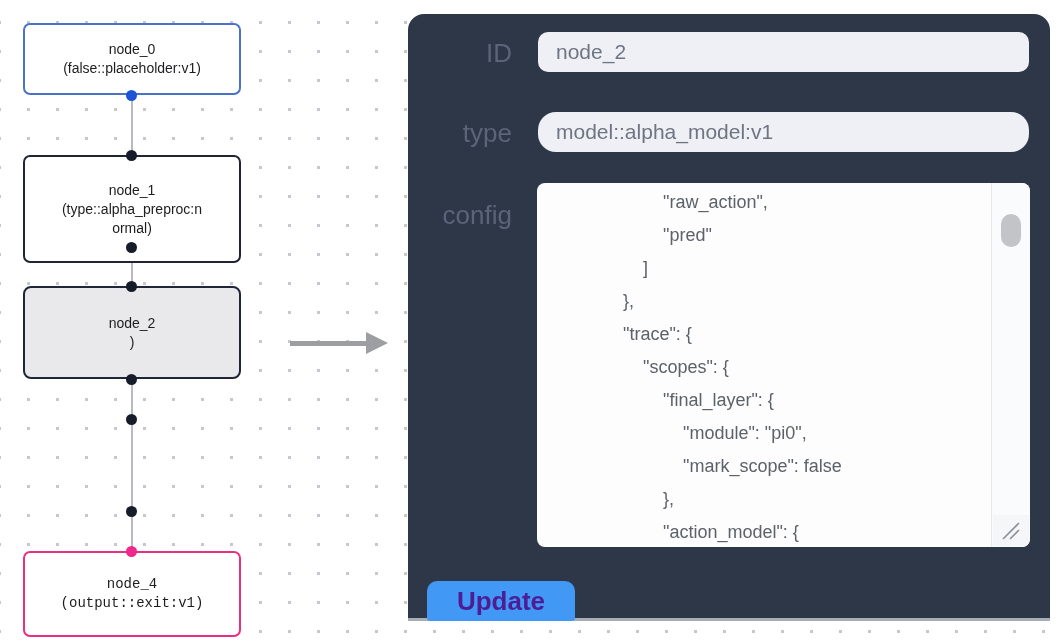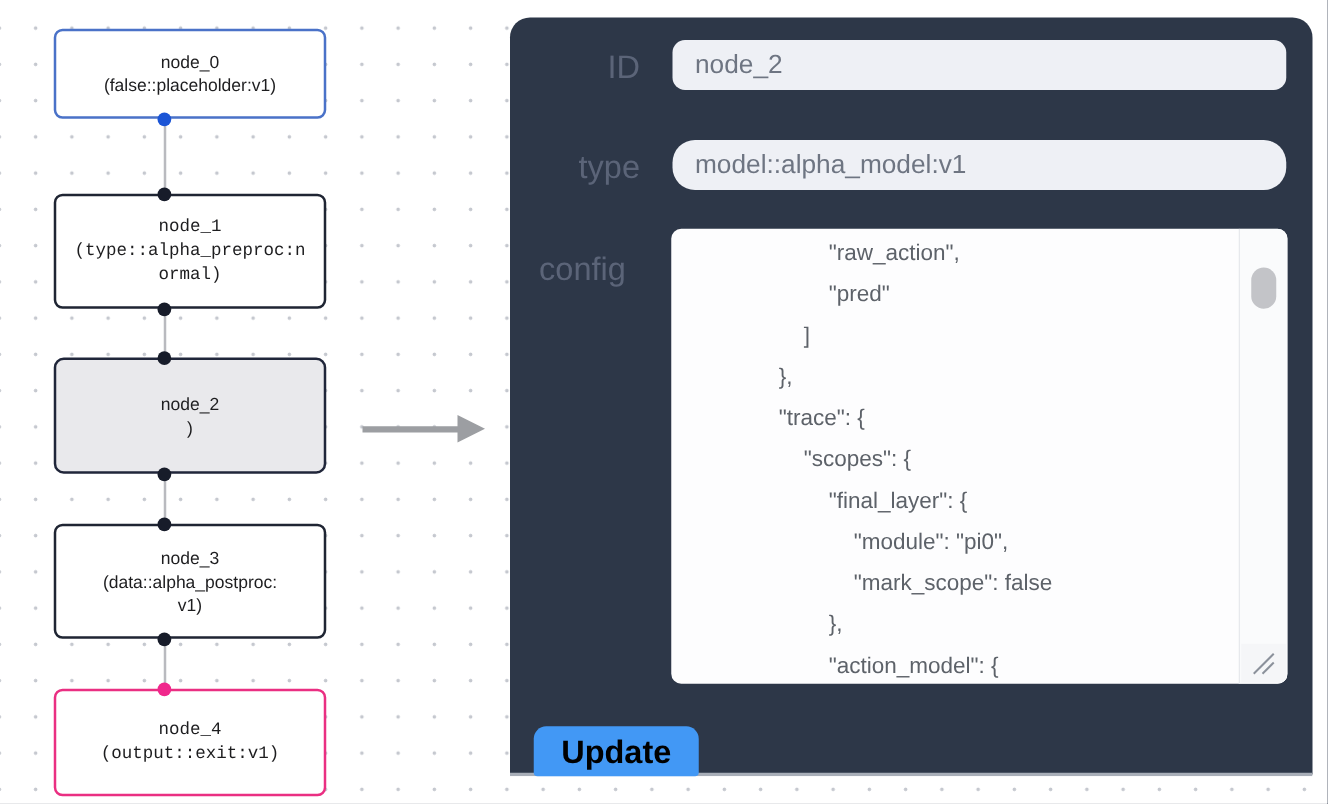--- a/index.html
+++ b/index.html
@@ -19,21 +19,21 @@
 
   
   .edge-line {
     position: absolute; left: 131px; top: 95px; width: 2px; height: 456px;
     background: #b9babf; z-index: 0;
   }
   .node {
     position: absolute; left: 23px; width: 218px; z-index: 1;
     background: #ffffff; border: 2px solid #1f2533; border-radius: 7px;
     display: flex; flex-direction: column; justify-content: center; align-items: center;
-    font-size: 14px; line-height: 19px; color: #1d1d1f; text-align: center; margin-left: 20px;
+    font-size: 14px; line-height: 19px; color: #1d1d1f; text-align: center;
   }
   .node-input   { border-color: #4a72c8; }
   .node-selected{ background: #e9e9ec; border-color: #20263a; border-width: 2.5px; border-radius: 8px; }
   .node-output  { border-color: #ea2f82; }
   .handle {
     position: absolute; left: 126px; width: 11px; height: 11px; border-radius: 50%;
     background: #171c2a; z-index: 2;
   }
   .handle-blue { background: #1b55d6; }
   .handle-pink { background: #f0278c; }
@@ -62,21 +62,21 @@
     border-radius: 16px 16px 0 0;
     border-bottom: 3px solid #a8aeb8;
     z-index: 3;
   }
   .field-label {
     position: absolute; left: 12px; width: 92px;
     text-align: right; color: #5b6478; font-size: 26px;
   }
   .lbl-id     { top: 24px; }
   .lbl-type   { top: 104px; }
-  .lbl-config { top: 186px; text-align: center; }
+  .lbl-config { top: 186px; }
   .field-input {
     position: absolute; left: 130px; width: 491px; height: 40px;
     background: #eef0f5; border-radius: 10px; border: none;
     color: #6e7582; font-size: 21px; line-height: 40px;
     padding-left: 18px; white-space: nowrap; overflow: hidden;
   }
   .inp-id   { top: 18px; }
   .inp-type { top: 98px; border-radius: 18px; }
   .config-box {
     position: absolute; left: 129px; top: 169px; width: 493px; height: 364px;
@@ -94,57 +94,52 @@
   }
   .scroll-thumb {
     position: absolute; right: 9px; top: 31px; width: 20px; height: 33px;
     background: #c3c4c8; border-radius: 10px;
   }
   .resize-corner {
     position: absolute; right: 1px; bottom: 1px; width: 36px; height: 31px;
     background: #f5f6f8; display: flex; align-items: center; justify-content: center;
   }
   .update-btn {
-    position: absolute; left: 19px; top: 567px; width: 132px; height: 40px;
+    position: absolute; left: 19px; top: 567px; width: 148px; height: 40px;
     background: #4298f5; border: none; border-radius: 10px 10px 3px 3px;
-    color: #000000; font-size: 26px; font-weight: bold;
+    color: #4c1d95; font-size: 26px; font-weight: bold;
     font-family: "Liberation Sans", sans-serif;
     display: flex; align-items: center; justify-content: center;
     cursor: pointer;
     text-align: center;
   }
 </style>
 </head>
 <body>
 
 <div class="screen">
 
   <div class="edge-line"></div>
 
   <div class="node node-input" style="top:23px;height:72px;">
     <div>node_0</div>
     <div>(false::placeholder:v1)</div>
   </div>
 
-  <div class="node" style="top:155px;height:92px;font-family:Liberation Mono, monospace;">
+  <div class="node" style="top:155px;height:108px;">
     <div>node_1</div>
     <div>(type::alpha_preproc:n</div>
     <div>ormal)</div>
   </div>
 
   <div class="node node-selected" style="top:286px;height:93px;">
     <div>node_2</div>
     <div>)</div>
   </div>
 
-  <div class="node" style="top:419px;height:92px;">
-    <div>node_3</div>
-    <div>(data::alpha_postproc:</div>
-    <div>v1)</div>
-  </div>
 
   <div class="node node-output" style="top:551px;height:86px;font-family:Liberation Mono, monospace;">
     <div>node_4</div>
     <div>(output::exit:v1)</div>
   </div>
 
   <div class="handle handle-blue" style="top:90px;"></div>
   <div class="handle" style="top:150px;"></div>
   <div class="handle" style="top:242px;"></div>
   <div class="handle" style="top:281px;"></div>

